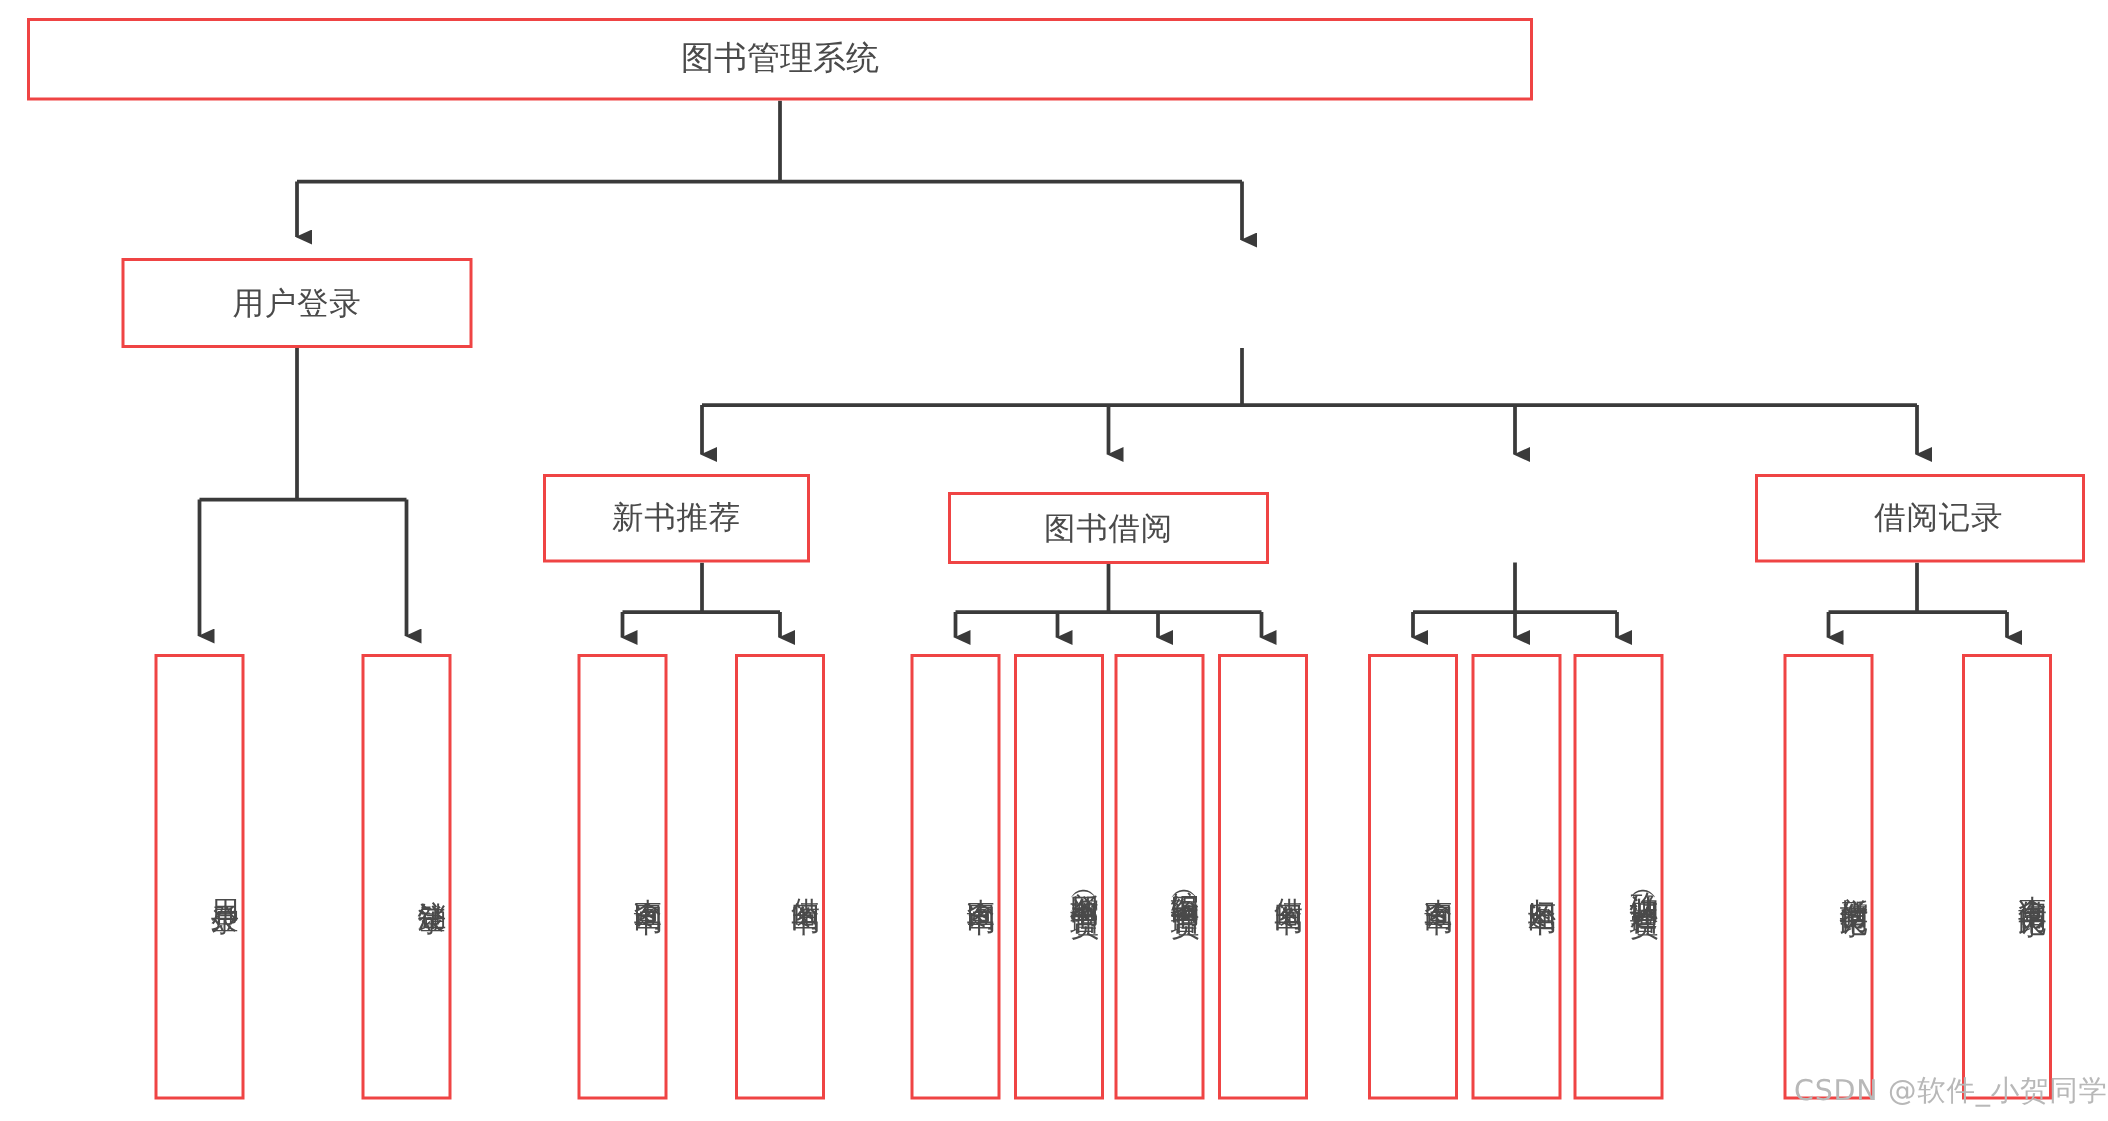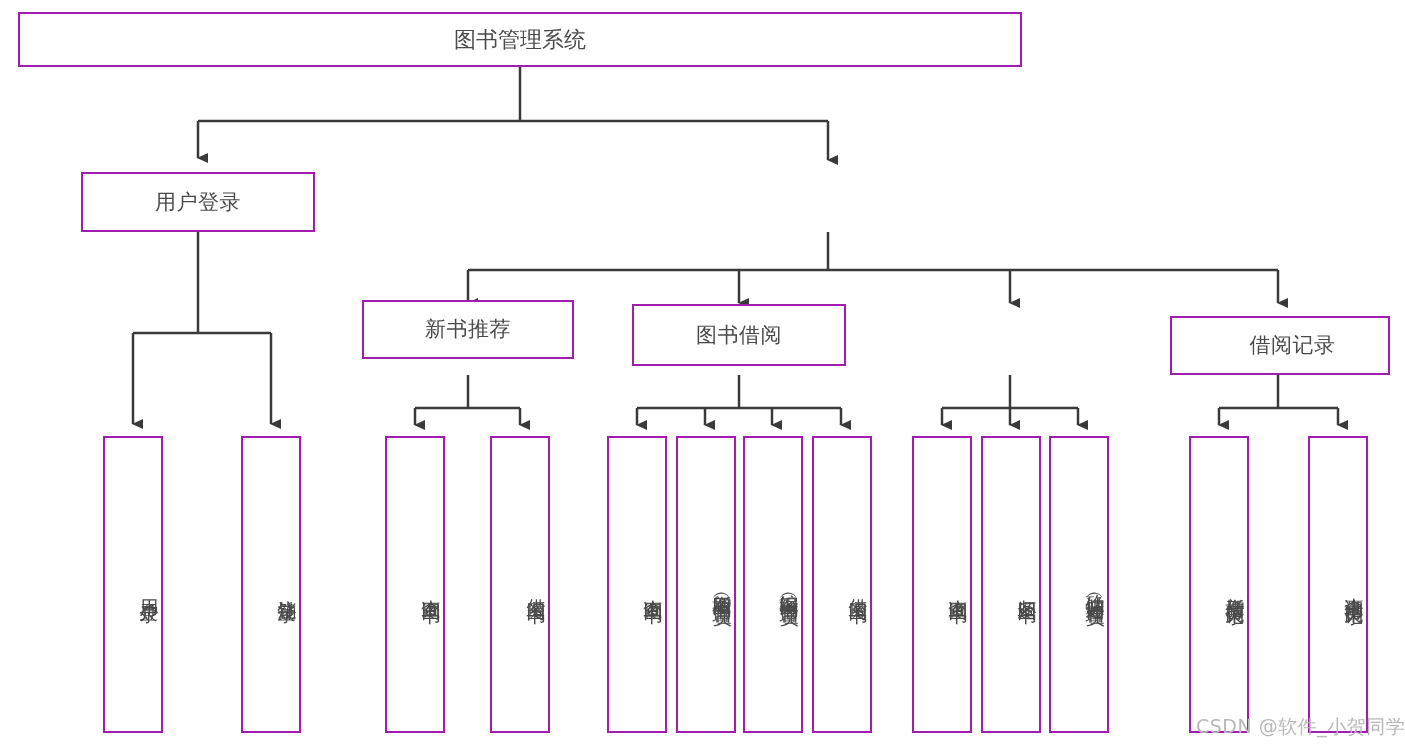--- a/index.html
+++ b/index.html
@@ -23,21 +23,21 @@
     left: 0;
     top: 0;
     width: 1405px;
     height: 747px;
     pointer-events: none;
   }
   .node {
     position: absolute;
     box-sizing: border-box;
     background: #ffffff;
-    border: 2px solid #a21caf;
+    border: 2px solid #ef4444;
     display: flex;
     align-items: center;
     justify-content: center;
     color: #4a4a4a;
     line-height: 1.18;
     text-align: center;
   }
   .node.h {
     font-size: 21px;
     letter-spacing: 0.5px;
@@ -124,24 +124,24 @@
   </svg>
 
   <div class="node root" style="left:18px; top:12px; width:1004px; height:55px;">
     <span>图书管理系统</span>
   </div>
 
   <div class="node h" style="left:81px; top:172px; width:234px; height:60px;">
     <span>用户登录</span>
   </div>
 
-  <div class="node h" style="left:362px; top:300px; width:212px; height:59px;justify-content:center;">
+  <div class="node h" style="left:362px; top:316px; width:178px; height:59px;justify-content:center;">
     <span>新书推荐</span>
   </div>
-  <div class="node h" style="left:632px; top:304px; width:214px; height:62px;">
+  <div class="node h" style="left:632px; top:328px; width:214px; height:48px;">
     <span>图书借阅</span>
   </div>
   <div class="node h" style="left:1170px; top:316px; width:220px; height:59px;padding-left:25px;">
     <span>借阅记录</span>
   </div>
 
   <div class="node v" style="left:103px; top:436px; width:60px; height:297px;">
     <span class="vtext">用户登录</span>
   </div>
   <div class="node v" style="left:241px; top:436px; width:60px; height:297px;">

